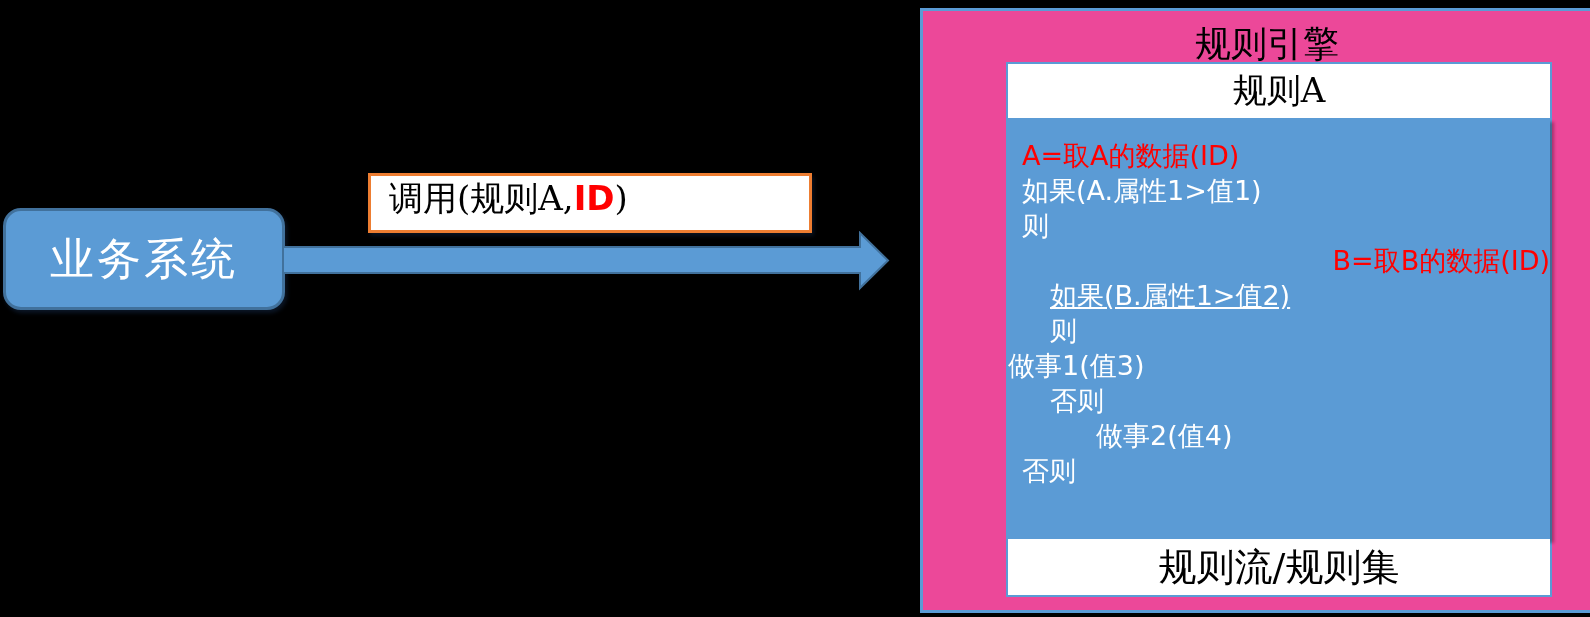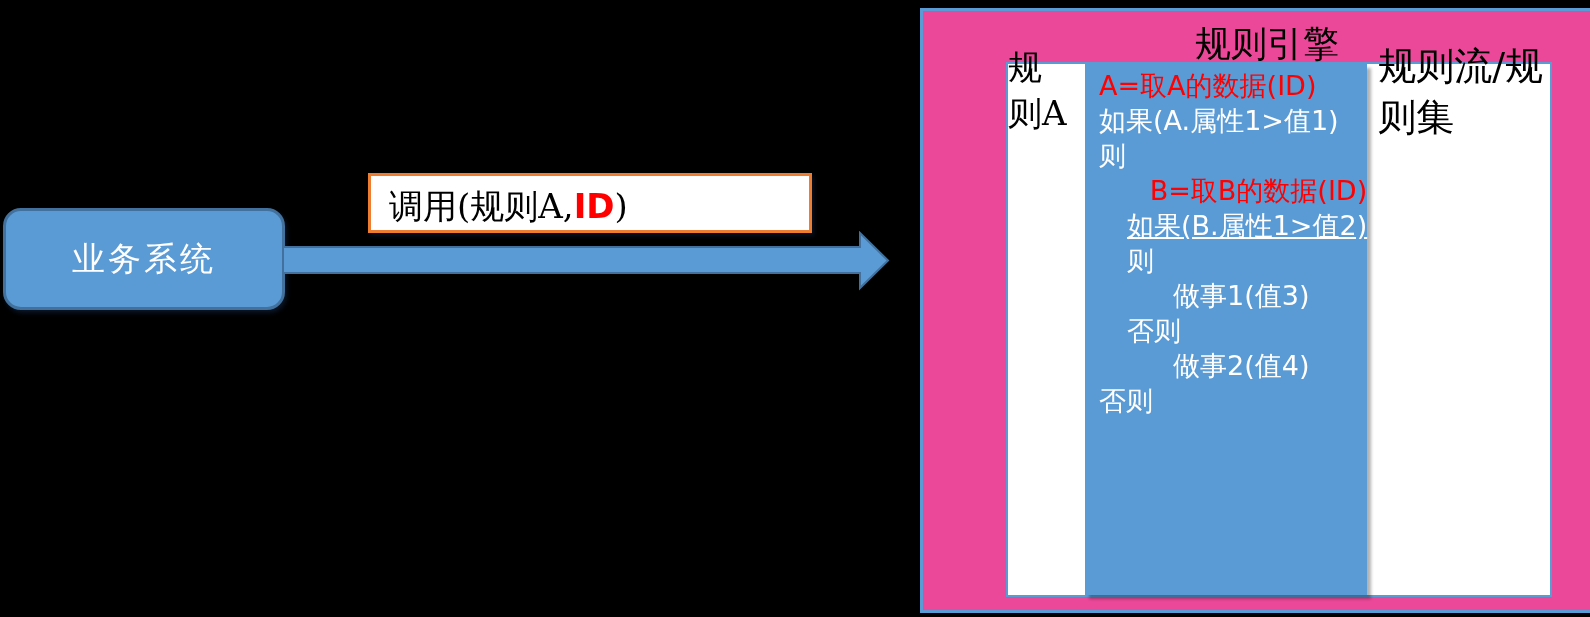--- a/index.html
+++ b/index.html
@@ -19,30 +19,30 @@
     overflow:hidden;
     font-family:"DejaVu Serif","Liberation Serif",serif;
   }
   
   .source-box{
     position:absolute;left:3px;top:208px;width:282px;height:102px;
     background:var(--blue);
     border:3px solid var(--blue-border);
     border-radius:18px;
     display:flex;align-items:center;justify-content:center;
-    color:#fff;font-size:33px;letter-spacing:3px;
+    color:#fff;font-size:44px;letter-spacing:3px;
     box-shadow:2px 3px 4px rgba(20,40,70,.55);
   }
   
   .arrow-svg{position:absolute;left:283px;top:231px;width:608px;height:60px;}
   
   .call-box{
     position:absolute;left:368px;top:173px;width:444px;height:60px;
     background:#fff;border:3px solid var(--orange);
-    display:flex;align-items:flex-end;
+    display:flex;align-items:flex-start;
     padding-left:18px;
     font-size:34px;color:#000;
     box-shadow:2px 3px 4px rgba(20,40,70,.45);
   }
   .call-box .hl{
     color:var(--red);font-weight:bold;
     font-family:"DejaVu Sans","Liberation Sans",sans-serif;
   }
   
   .engine-box{
@@ -50,32 +50,31 @@
     background:#ec4899;border:3px solid var(--box-border);
   }
   .engine-title{
     margin-top:9px;text-align:center;
     font-size:36px;color:#000;
   }
   
   .rule-box{
     position:absolute;left:83px;top:51px;width:546px;height:535px;
     border:2px solid var(--box-border);
-    display:flex;flex-direction:row;
+    display:flex;flex-direction:column;
     background:#fff;
-    gap:11px;
   }
   .rule-title{
     height:54px;display:flex;align-items:center;justify-content:center;
     font-size:34px;color:#000;background:#fff;
   }
   .rule-code{
     flex:1;
     background:var(--blue);
-    padding-top:4px;
+    padding-top:20px;
     font-family:"DejaVu Sans","Liberation Sans",sans-serif;
     font-size:27px;line-height:35px;color:#fff;
     box-shadow:4px 4px 3px rgba(0,0,0,.30);
   }
   .code-line{white-space:pre;}
   .code-line.red{color:var(--red);}
   .rule-footer{
     height:56px;display:flex;align-items:center;justify-content:center;
     font-size:38px;color:#000;background:#fff;
   }
@@ -102,21 +101,21 @@
 
     <div class="rule-box">
       <div class="rule-title">规则A</div>
       <div class="rule-code">
           <div class="code-line red" style="margin-left: 14px;">A=取A的数据(ID)</div>
           <div class="code-line" style="margin-left: 14px;">如果(A.属性1&gt;值1)</div>
           <div class="code-line" style="margin-left: 14px;">则</div>
           <div class="code-line red" style="margin-left: 42px; text-align: right;">B=取B的数据(ID)</div>
           <div class="code-line" style="margin-left: 42px; text-decoration: underline;">如果(B.属性1&gt;值2)</div>
           <div class="code-line" style="margin-left: 42px;">则</div>
-          <div class="code-line" style="margin-left: 88px;">做事1(值3)</div>
+          <div class="code-line" style="">做事1(值3)</div>
           <div class="code-line" style="margin-left: 42px;">否则</div>
           <div class="code-line" style="margin-left: 88px;">做事2(值4)</div>
           <div class="code-line" style="margin-left: 14px;">否则</div>
         </div>
       <div class="rule-footer">规则流/规则集</div>
     </div>
   </div>
 
 </div>
 

